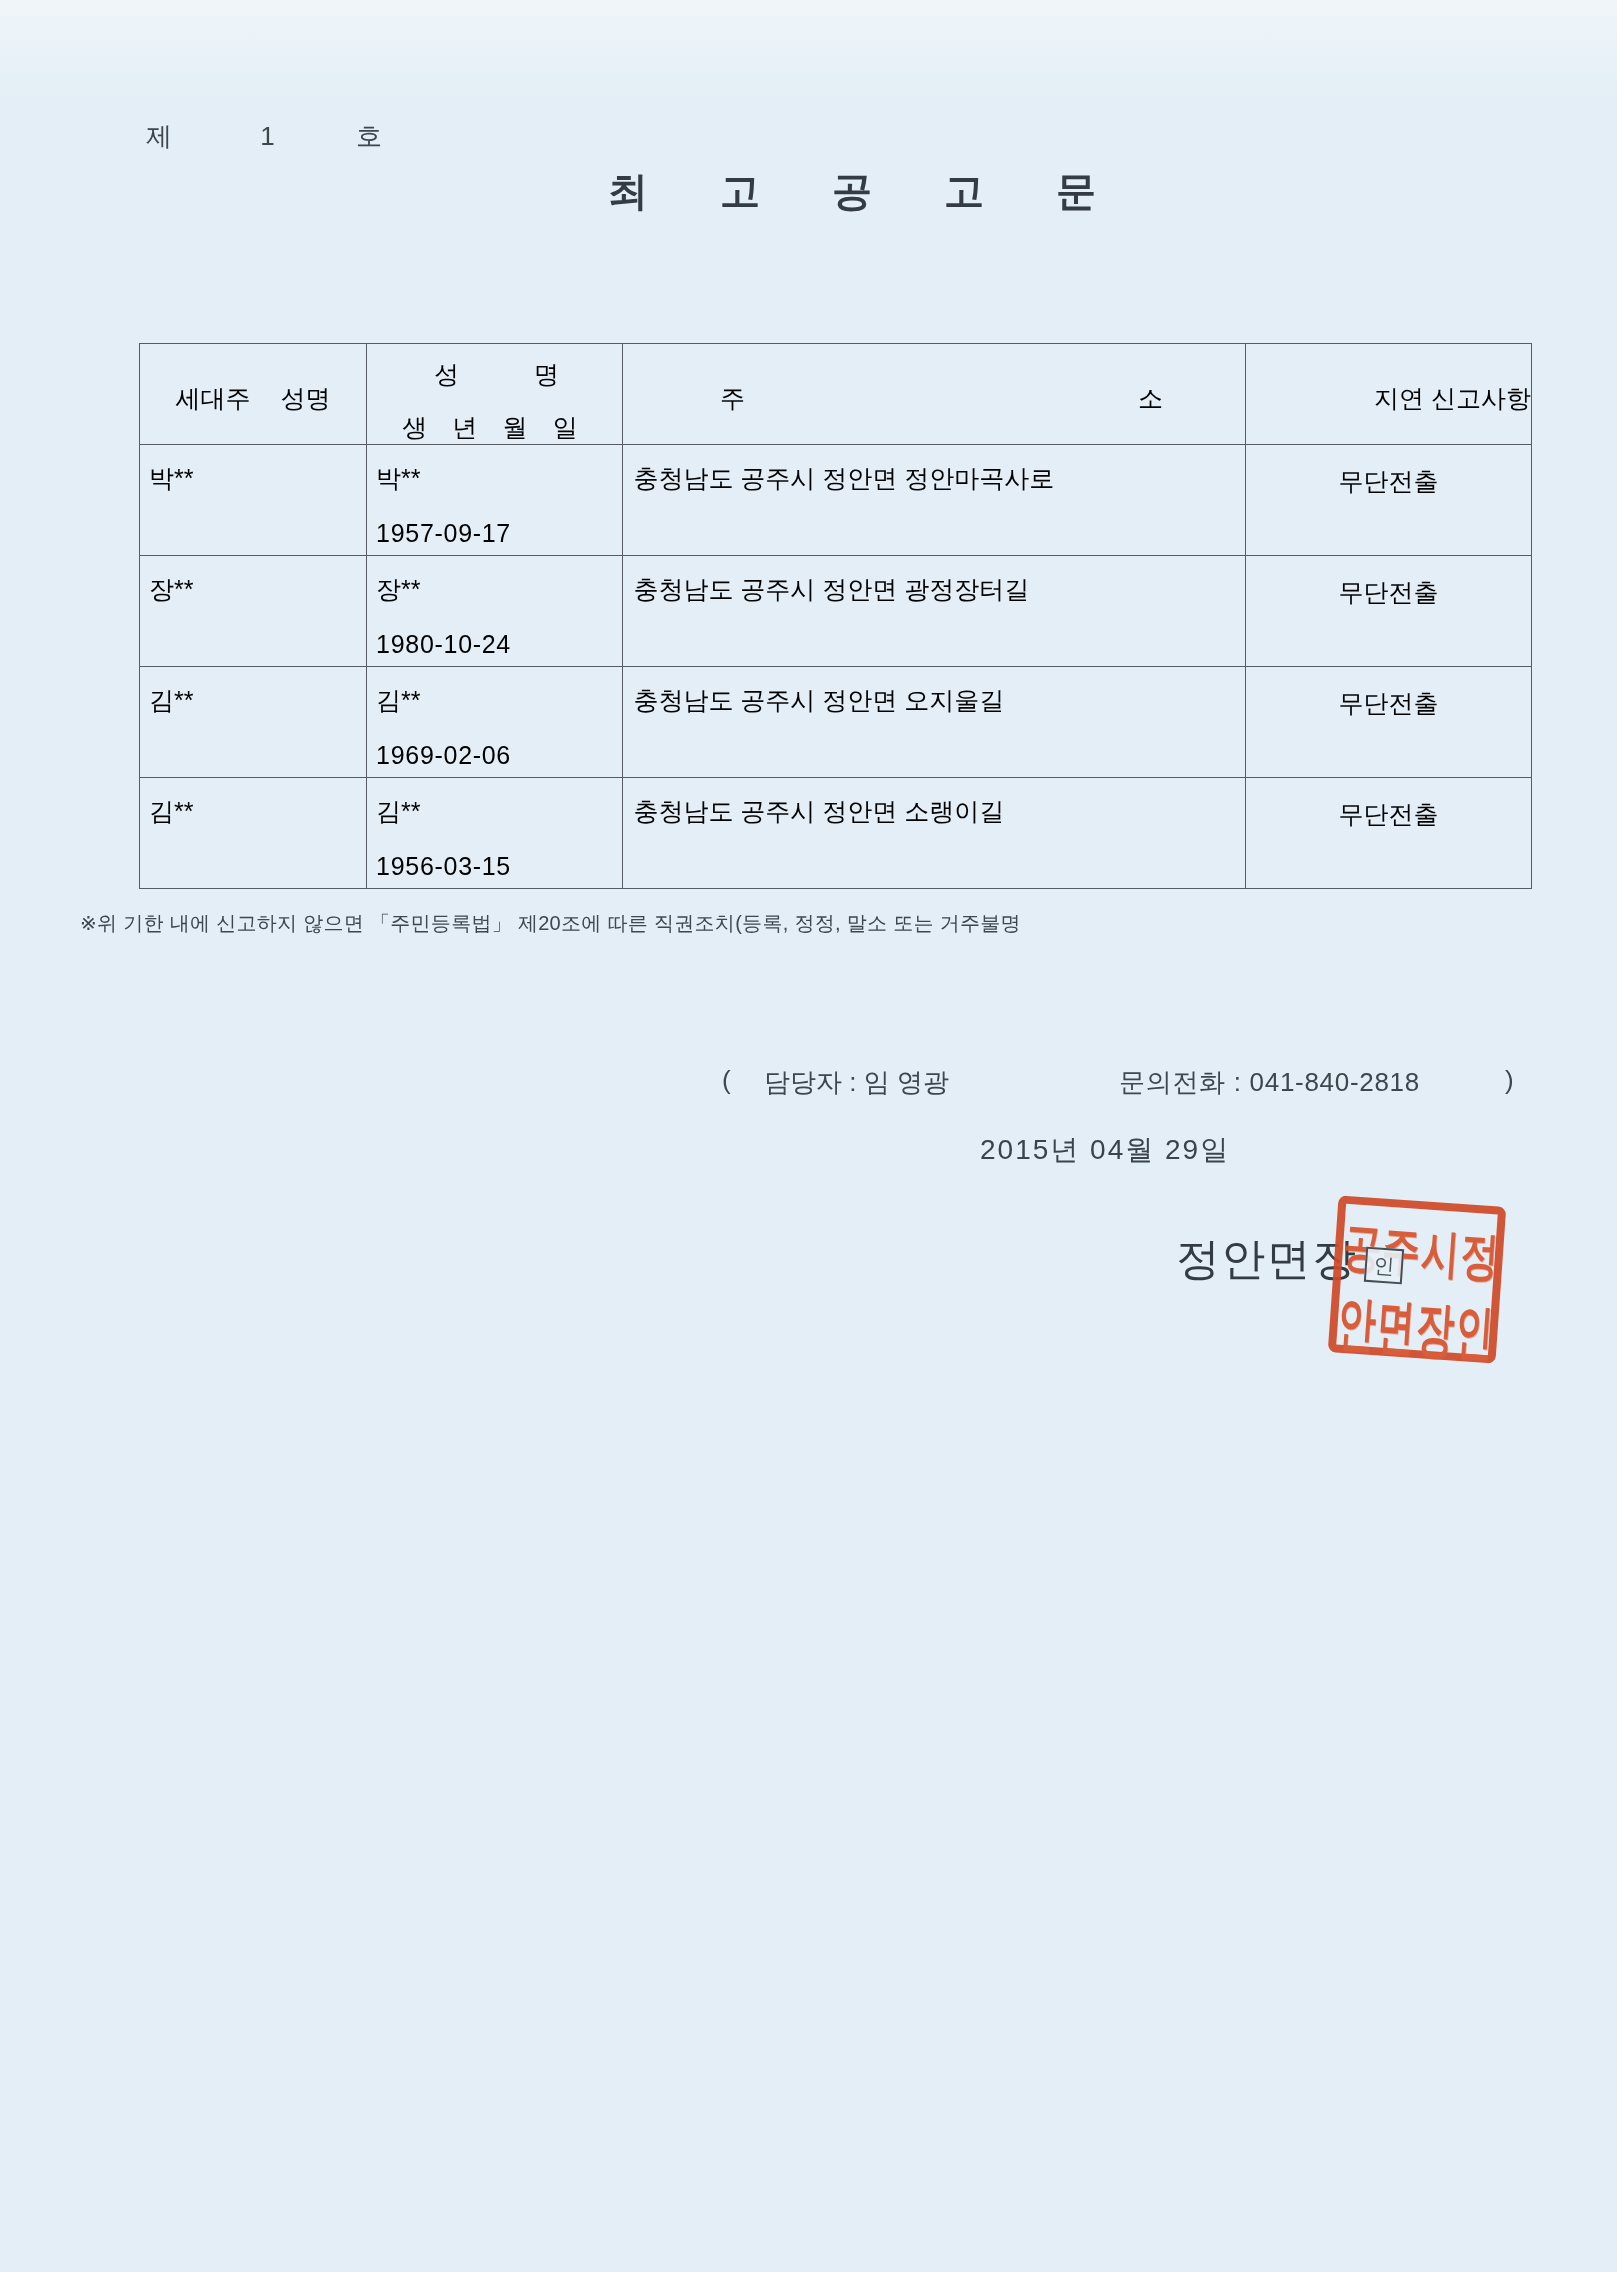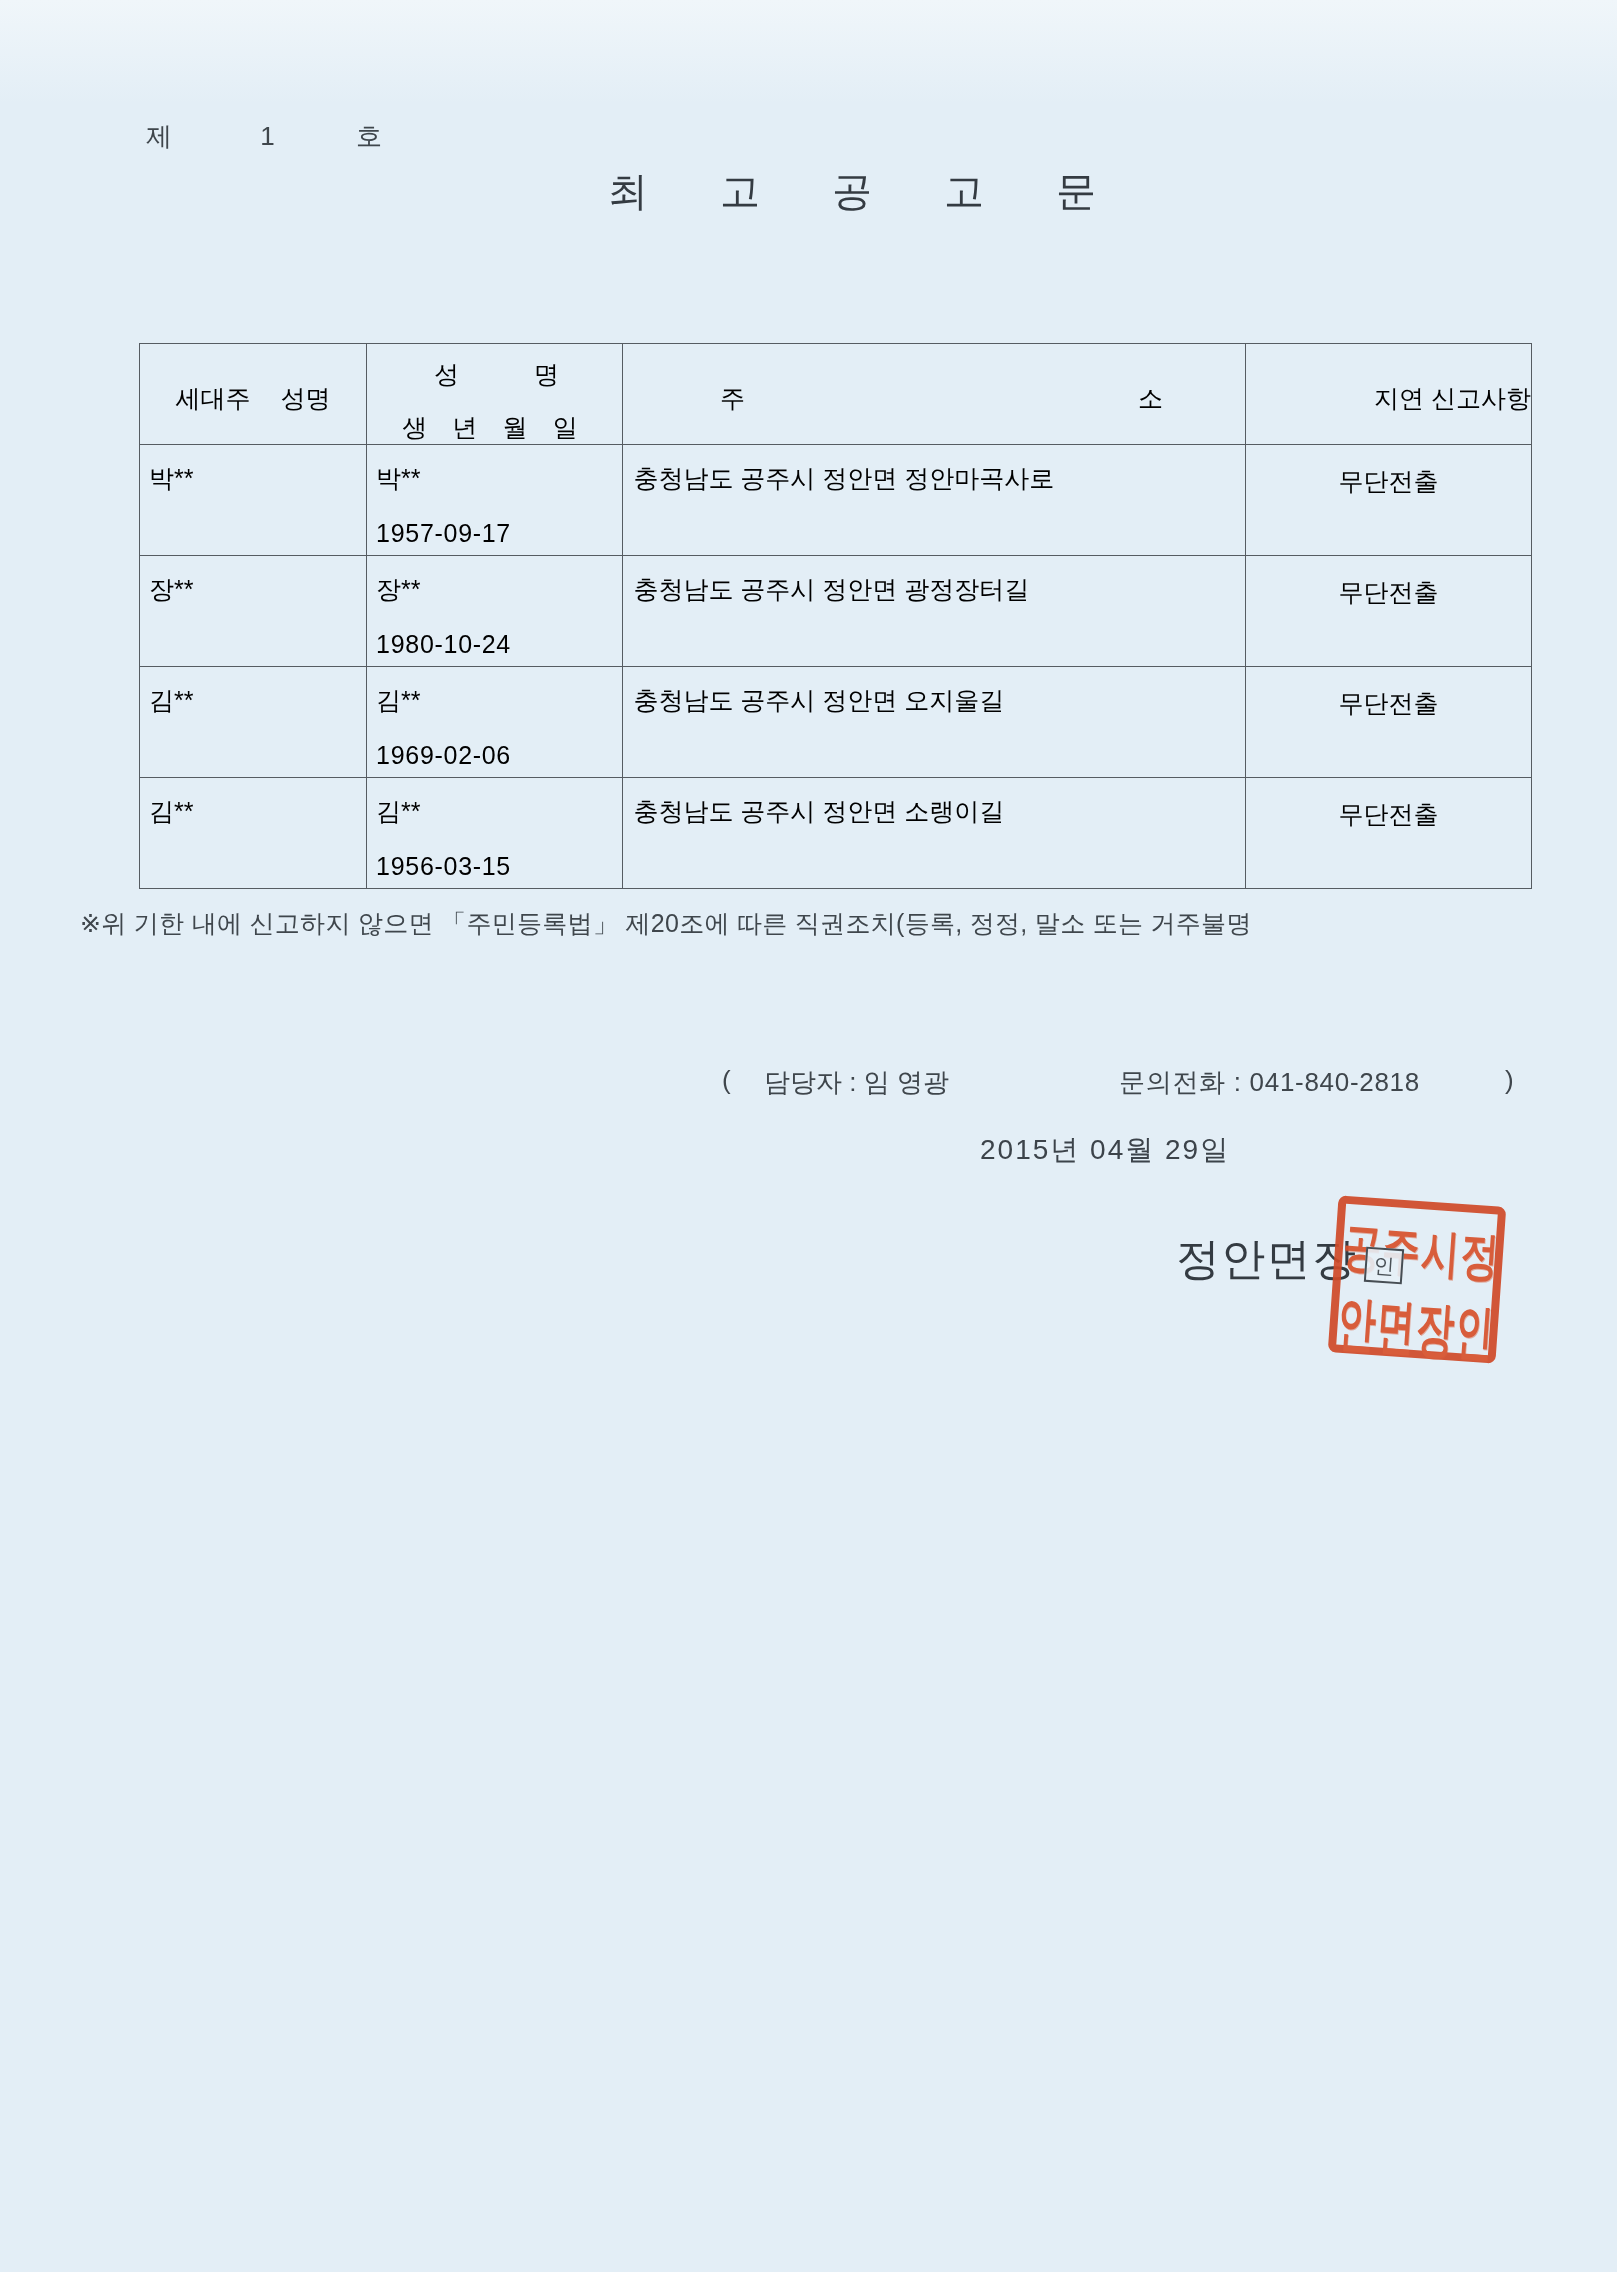--- a/index.html
+++ b/index.html
@@ -22,21 +22,21 @@
     position:absolute;left:146px;top:119px;
     font-size:26px;display:flex;align-items:baseline;
     letter-spacing:1.3px;
   }
   .doc-no span{display:inline-block;}
   .doc-no .gap1{margin-left:87px;}
   .doc-no .gap2{margin-left:80px;}
 
   .title{
     position:absolute;left:608px;top:164px;margin:0;
-    font-size:40px;font-weight:normal;
+    font-size:40px;font-weight:bold;
     letter-spacing:72px;white-space:nowrap;
     color:#343b42;
   }
 
   .intro{
     position:absolute;left:89px;top:253px;width:1482px;
     font-size:26px;letter-spacing:0.7px;line-height:46px;
     color:#3f464c;
   }
   .intro .line1{display:block;text-indent:21px;white-space:nowrap;}
@@ -63,21 +63,21 @@
   th .h3{display:flex;justify-content:space-between;padding:0 82px 0 97px;margin-top:38px;}
   th .h4{text-align:right;margin-top:38px;}
   td .cell-pad{padding:17px 6.5px 0 9.1px;}
   td .name-line{padding:17px 6.5px 0 9.1px;}
   td .birth-line{padding:23.5px 6.5px 0 9.1px;letter-spacing:0.7px;}
   td .addr{padding:17px 6.5px 0 10.4px;white-space:nowrap;}
   td .status{text-align:center;padding-top:19.6px;}
 
   .footnote{
     position:absolute;left:80px;top:899px;width:1449px;
-    font-size:25px;line-height:48px;color:#3f464c;letter-spacing:0.3px;
+    font-size:20px;line-height:48px;color:#3f464c;letter-spacing:0.3px;
   }
   .footnote .fn2{margin-left:29px;}
 
   .contact{
     position:absolute;left:722px;top:1065px;width:809px;height:39px;
     font-size:26px;color:#3f464c;
   }
   .contact span{position:absolute;white-space:nowrap;}
   .contact .paren-open{left:0;}
   .contact .staff{left:42px;}

